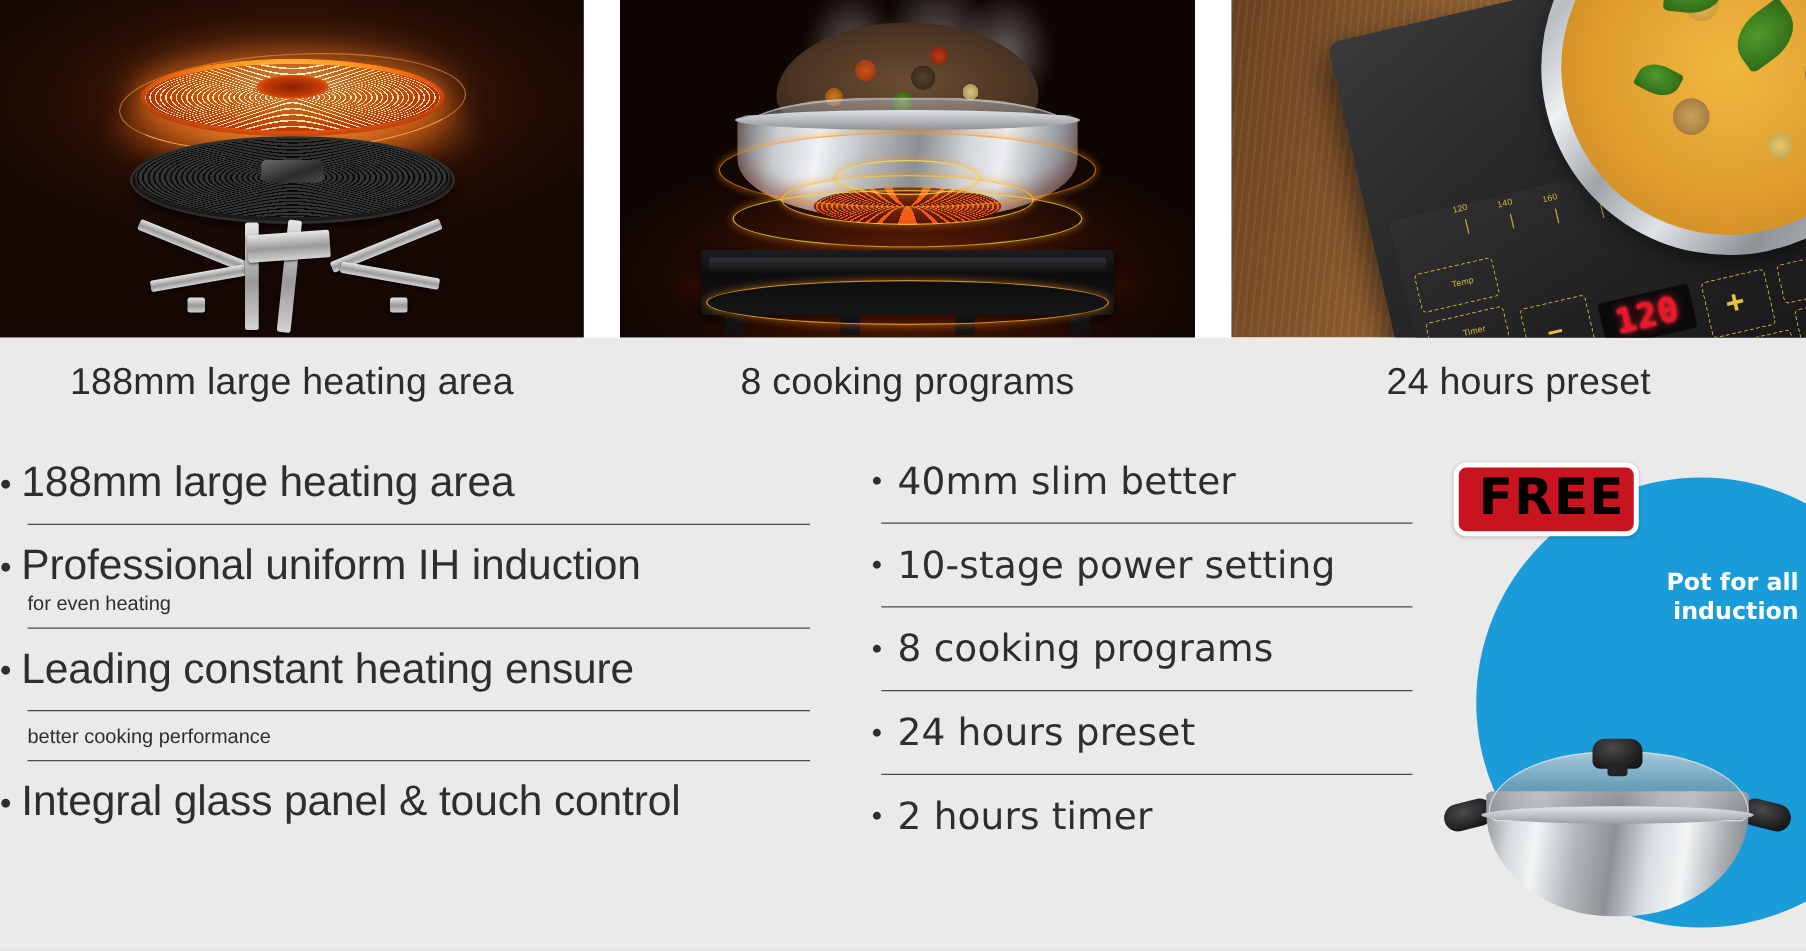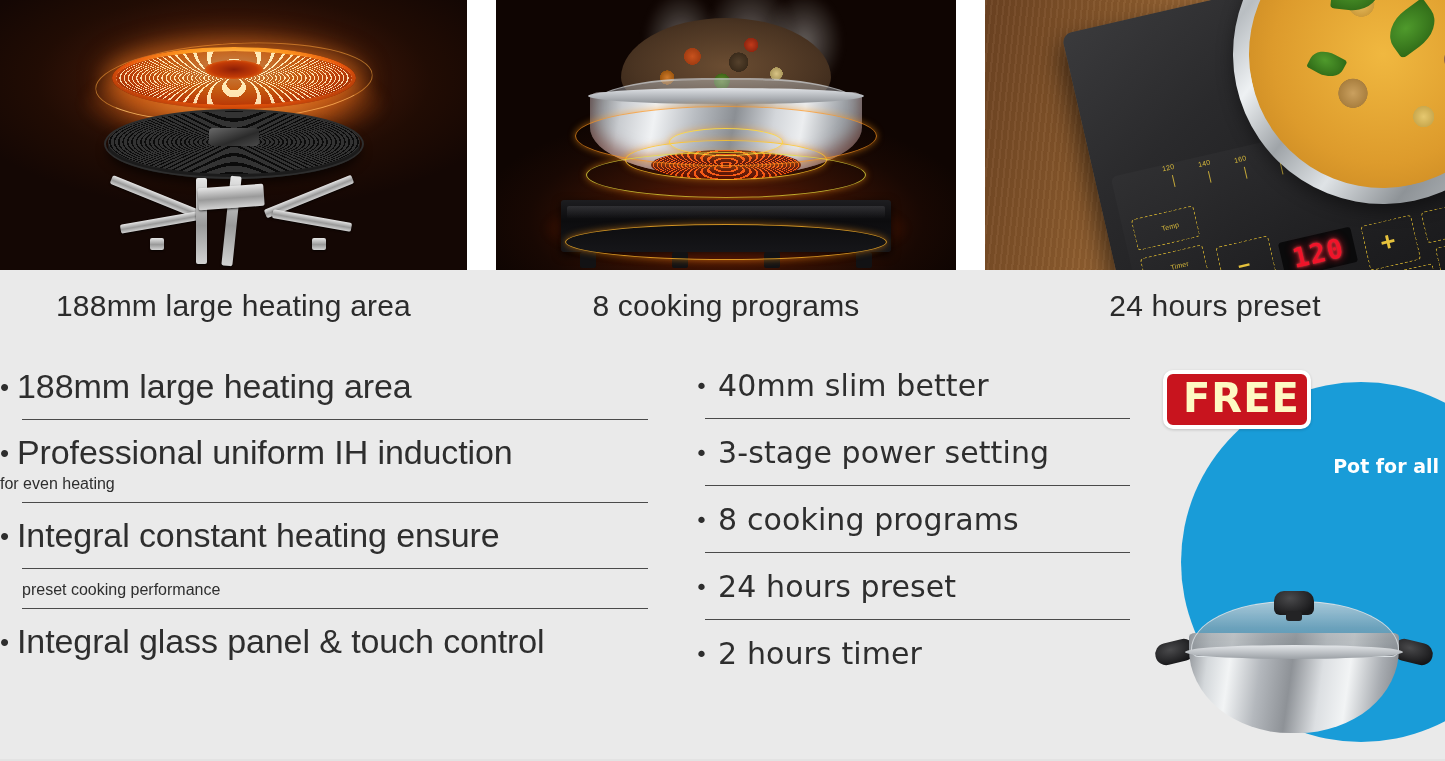--- a/index.html
+++ b/index.html
@@ -440,21 +440,21 @@
     position: absolute;
     left: 18px; top: 10px;
     padding: 5px 7px 7px 16px;
     background: #c8141e;
     border: 4px solid #ffffff;
     border-radius: 10px;
     box-shadow: 0 1px 3px rgba(0,0,0,.18);
   }
   .free-badge span {
     display: block;
-    color: #fef9c3;
+    color: #000000;
     font-family: "DejaVu Sans", sans-serif;
     font-weight: bold;
     font-size: 40px;
     line-height: .98;
     letter-spacing: 1px;
   }
   .promo-text {
     position: absolute;
     right: 6px; top: 95px;
     width: 200px;
@@ -656,34 +656,34 @@
         <span class="feat-text">188mm large heating area</span>
       </div>
     </div>
     <div class="rule" style="margin-top:9px;"></div>
 
     <div class="feat" style="padding-top:10px;">
       <div class="feat-line">
         <span class="bullet">•</span>
         <span class="feat-text">Professional uniform IH induction</span>
       </div>
-      <div style="">for even heating</div>
+      <div style="margin-left:22px;">for even heating</div>
     </div>
     <div class="rule" style="margin-top:9px;"></div>
 
     <div class="feat" style="padding-top:10px;">
       <div class="feat-line">
         <span class="bullet">•</span>
-        <span class="feat-text">Integral constant heating ensure</span>
+        <span class="feat-text">Leading constant heating ensure</span>
       </div>
     </div>
     <div class="rule" style="margin-top:9px;"></div>
 
     <div class="feat" style="padding-top:12px;">
-      <div style="margin-left:22px;">preset cooking performance</div>
+      <div style="margin-left:22px;">better cooking performance</div>
     </div>
     <div class="rule" style="margin-top:9px;"></div>
 
     <div class="feat" style="padding-top:10px;">
       <div class="feat-line">
         <span class="bullet">•</span>
         <span class="feat-text">Integral glass panel &amp; touch control</span>
       </div>
     </div>
   </div>
@@ -694,21 +694,21 @@
       <div class="feat-line">
         <span class="bullet" style="margin-left:15px;">•</span>
         <span class="feat-text">40mm slim better</span>
       </div>
     </div>
     <div class="rule" style="margin-top:13px;"></div>
 
     <div class="feat" style="padding-top:14px;">
       <div class="feat-line">
         <span class="bullet" style="margin-left:15px;">•</span>
-        <span class="feat-text">3-stage power setting</span>
+        <span class="feat-text">10-stage power setting</span>
       </div>
     </div>
     <div class="rule" style="margin-top:13px;"></div>
 
     <div class="feat" style="padding-top:14px;">
       <div class="feat-line">
         <span class="bullet" style="margin-left:15px;">•</span>
         <span class="feat-text">8 cooking programs</span>
       </div>
     </div>
@@ -733,20 +733,21 @@
 
 <div class="promo">
   <div class="promo-circle"></div>
 
   <div class="free-badge">
     <span>FREE</span>
   </div>
 
   <div class="promo-text">
     <div>Pot for all</div>
+    <div>induction</div>
   </div>
 
   <div class="free-pot">
     <div class="fp-arm l"></div>
     <div class="fp-arm r"></div>
     <div class="fp-handle l"></div>
     <div class="fp-handle r"></div>
     <div class="fp-bowl"></div>
     <div class="fp-lid"></div>
     <div class="fp-lid-rim"></div>

